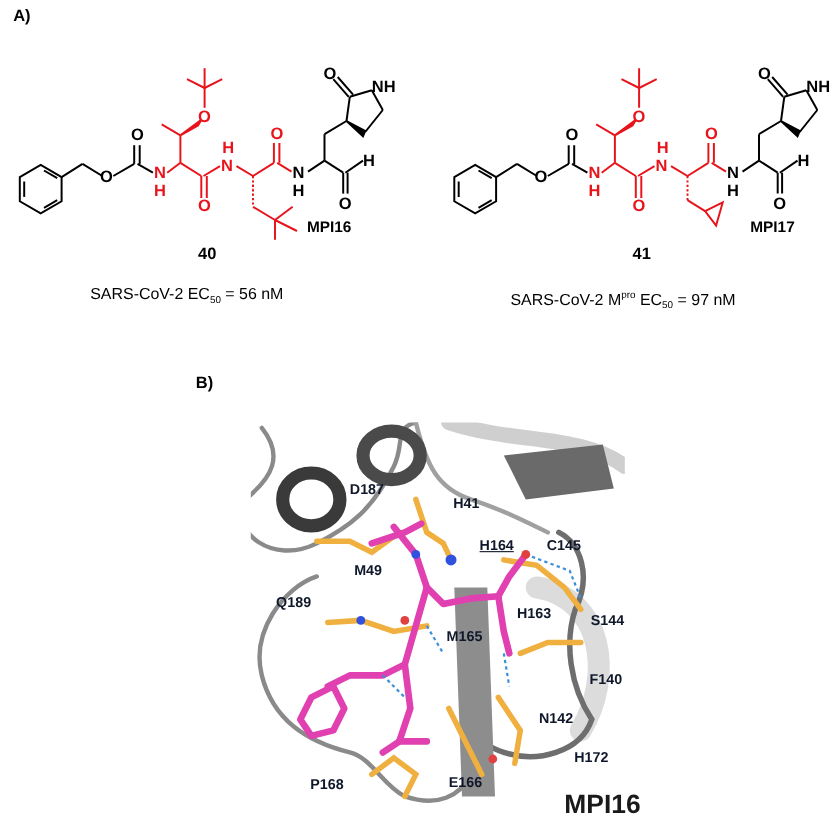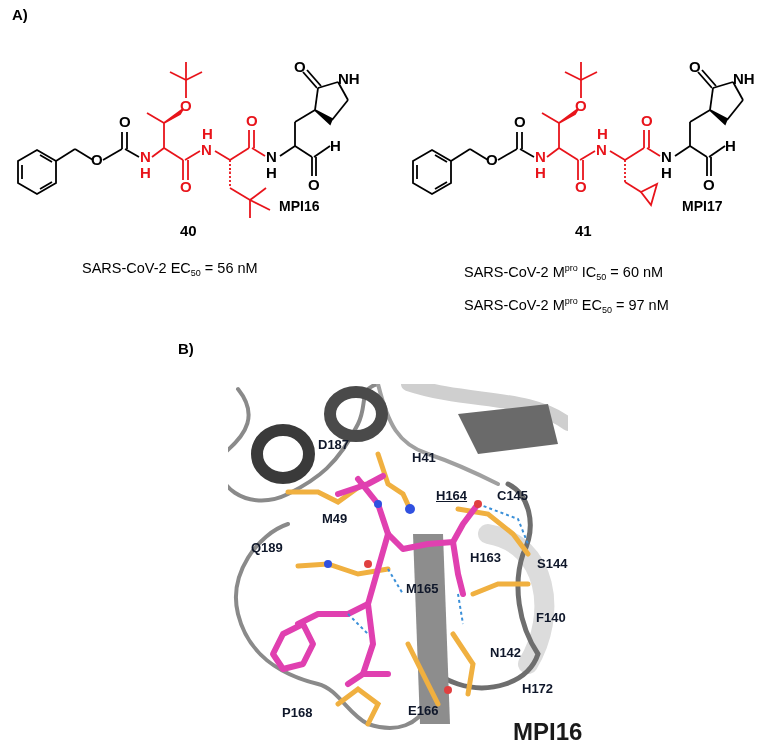--- a/index.html
+++ b/index.html
@@ -166,21 +166,20 @@
   </g>
 </svg>
 <div class="cmpd-num" style="left:682px; top:198px; font-size:14px;">MPI17</div>
 <div class="cmpd-num" style="left:575px; top:222px;">41</div>
 
 <div class="activity" style="left:82px; top:256px;">
   <div><span>SARS-CoV-2 EC</span><sub>50</sub><span> = 56 nM</span></div>
 </div>
 
 <div class="activity" style="left:464px; top:256px;">
-  <div><span>SARS-CoV-2 M</span><sup>pro</sup><span> IC</span><sub>50</sub><span> = 60 nM</span></div>
   <div><span>SARS-CoV-2 M</span><sup>pro</sup><span> EC</span><sub>50</sub><span> = 97 nM</span></div>
 </div>
 
 <div class="panel-label" style="left:178px; top:340px;">B)</div>
 
 <svg class="abs" style="left:228px; top:384px;" width="340" height="372" viewBox="0 0 340 372">
   <g fill="none" stroke-linecap="round">
 
     <path d="M180,0 C240,20 300,10 340,40" stroke="#cfcfcf" stroke-width="14"></path>
     <path d="M230,30 L320,20 L330,60 L250,70 Z" fill="#6a6a6a" stroke="none"></path>
@@ -236,20 +235,20 @@
 </svg>
 
 <div class="reslabel" style="left:318px; top:437px;">D187</div>
 <div class="reslabel" style="left:412px; top:450px;">H41</div>
 <div class="reslabel" style="left:436px; top:488px;text-decoration:underline;">H164</div>
 <div class="reslabel" style="left:497px; top:488px;">C145</div>
 <div class="reslabel" style="left:322px; top:511px;">M49</div>
 <div class="reslabel" style="left:537px; top:511px;margin-top:45px;">S144</div>
 <div class="reslabel" style="left:251px; top:540px;">Q189</div>
 <div class="reslabel" style="left:470px; top:550px;">H163</div>
-<div class="reslabel" style="left:406px; top:571px;margin-top:10px;">M165</div>
+<div class="reslabel" style="left:406px; top:571px;">M165</div>
 <div class="reslabel" style="left:536px; top:610px;">F140</div>
 <div class="reslabel" style="left:474px; top:645px;padding-left:16px;">N142</div>
 <div class="reslabel" style="left:522px; top:681px;">H172</div>
 <div class="reslabel" style="left:282px; top:705px;">P168</div>
 <div class="reslabel" style="left:408px; top:703px;">E166</div>
 
 <div class="mpi-big" style="left:513px; top:718px;">MPI16</div>
 
 </body></html>

